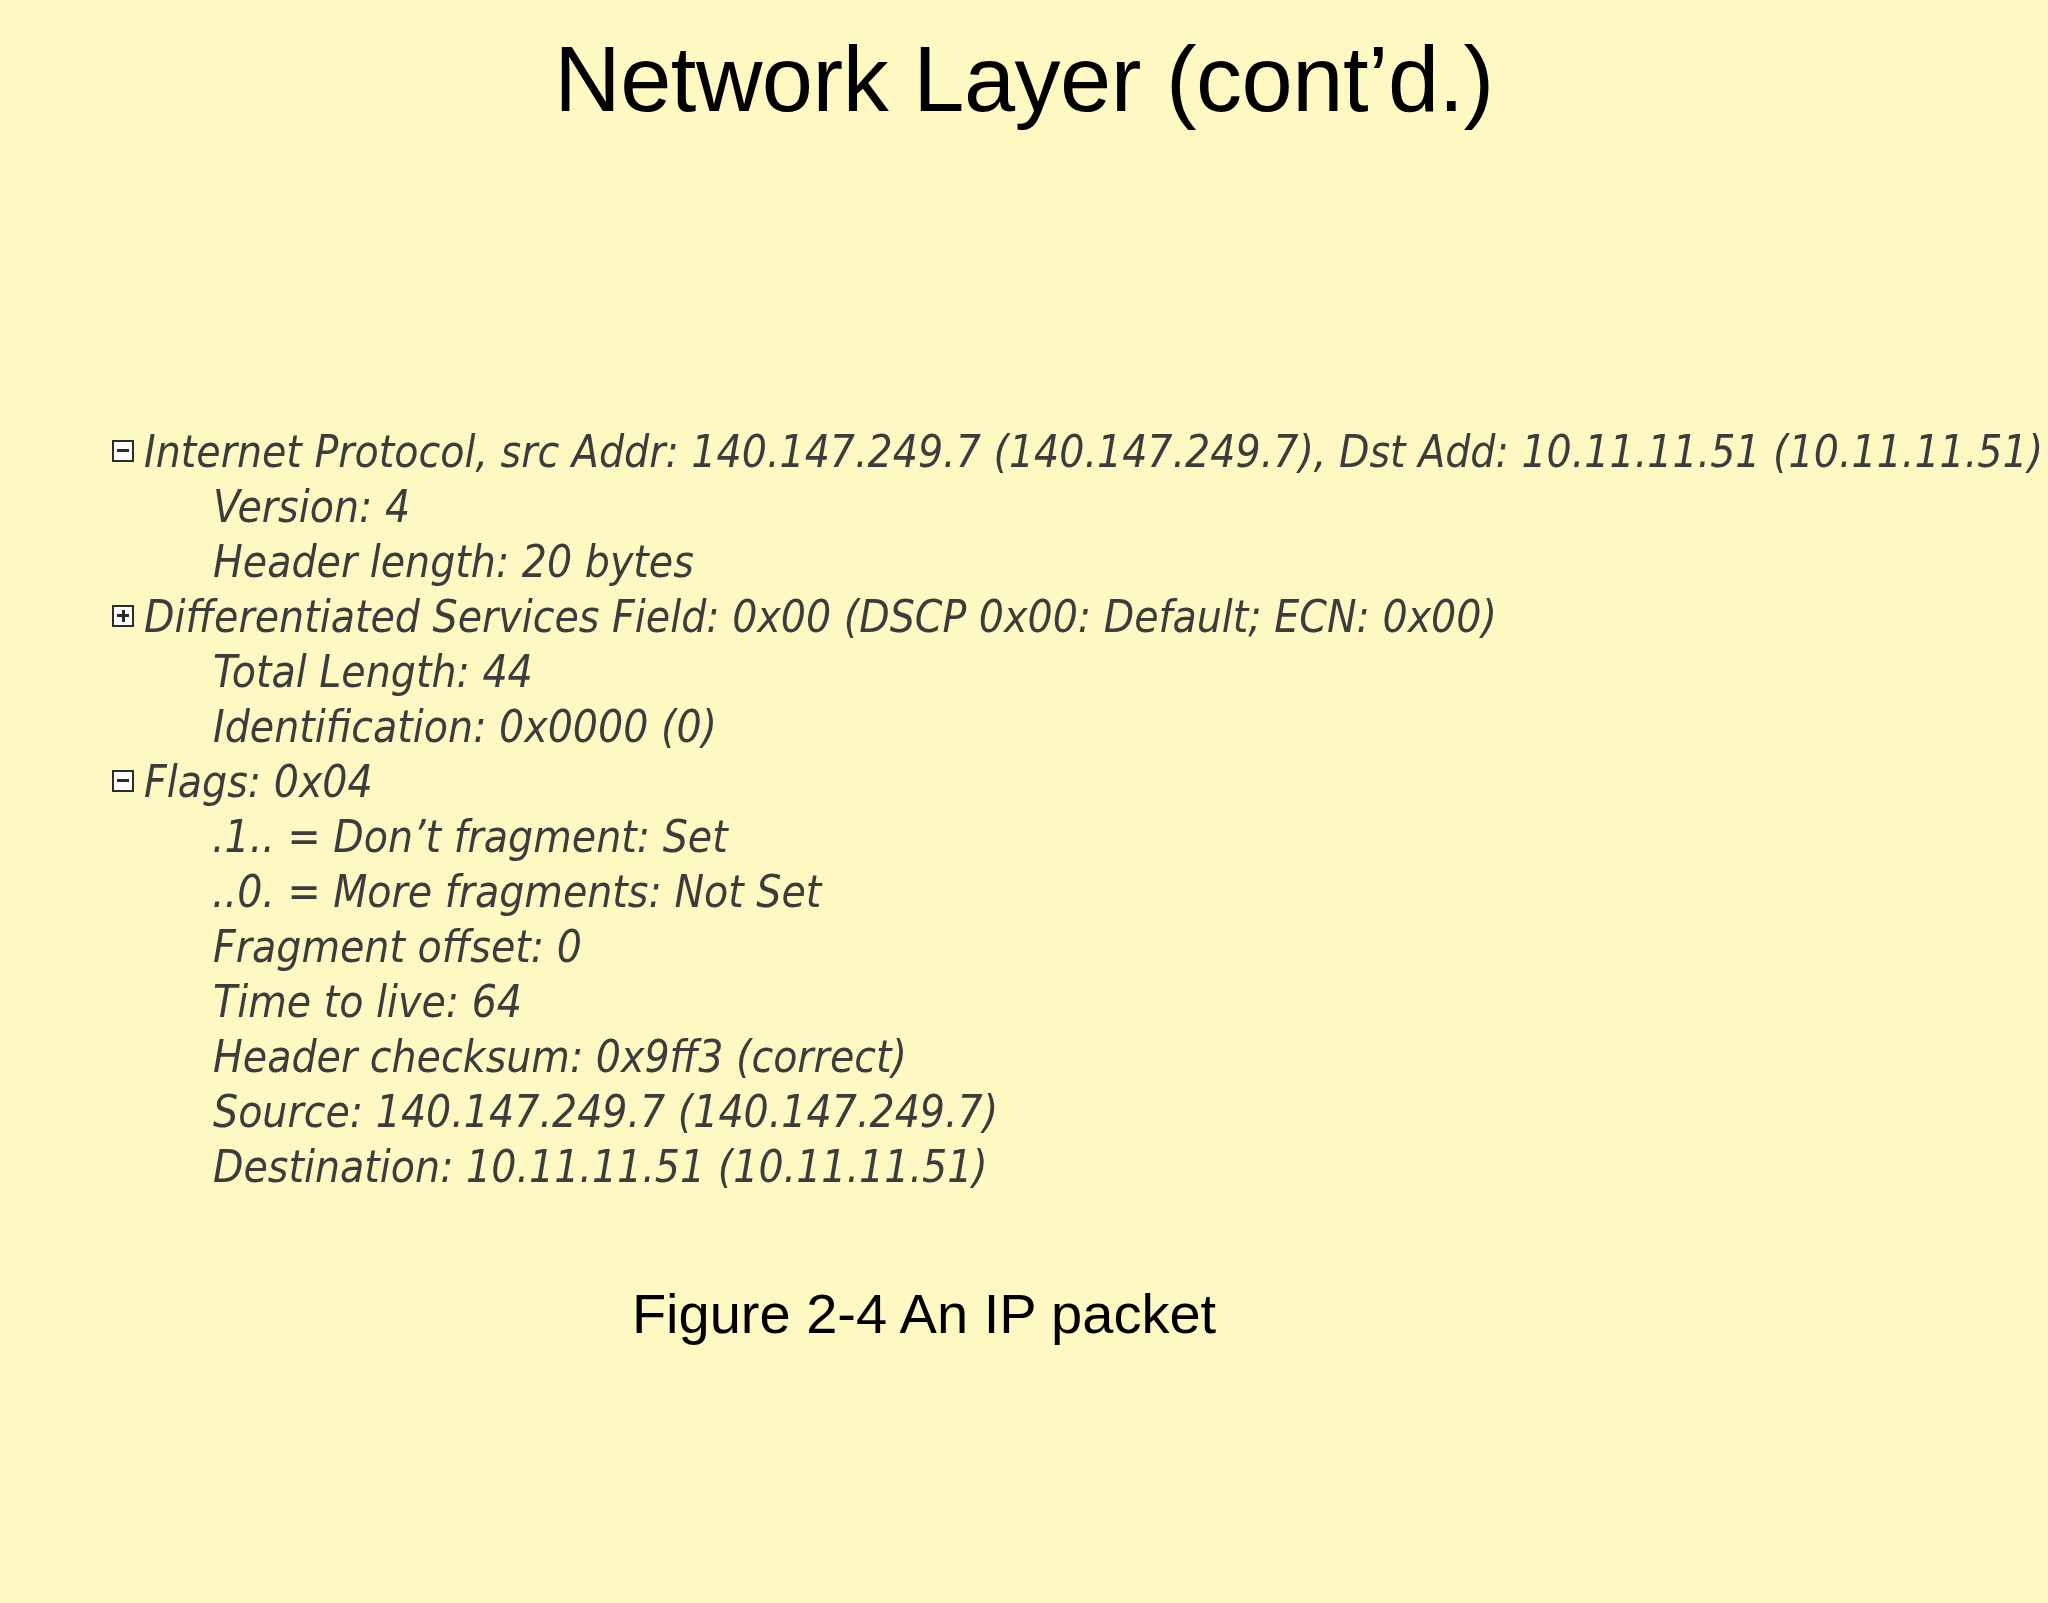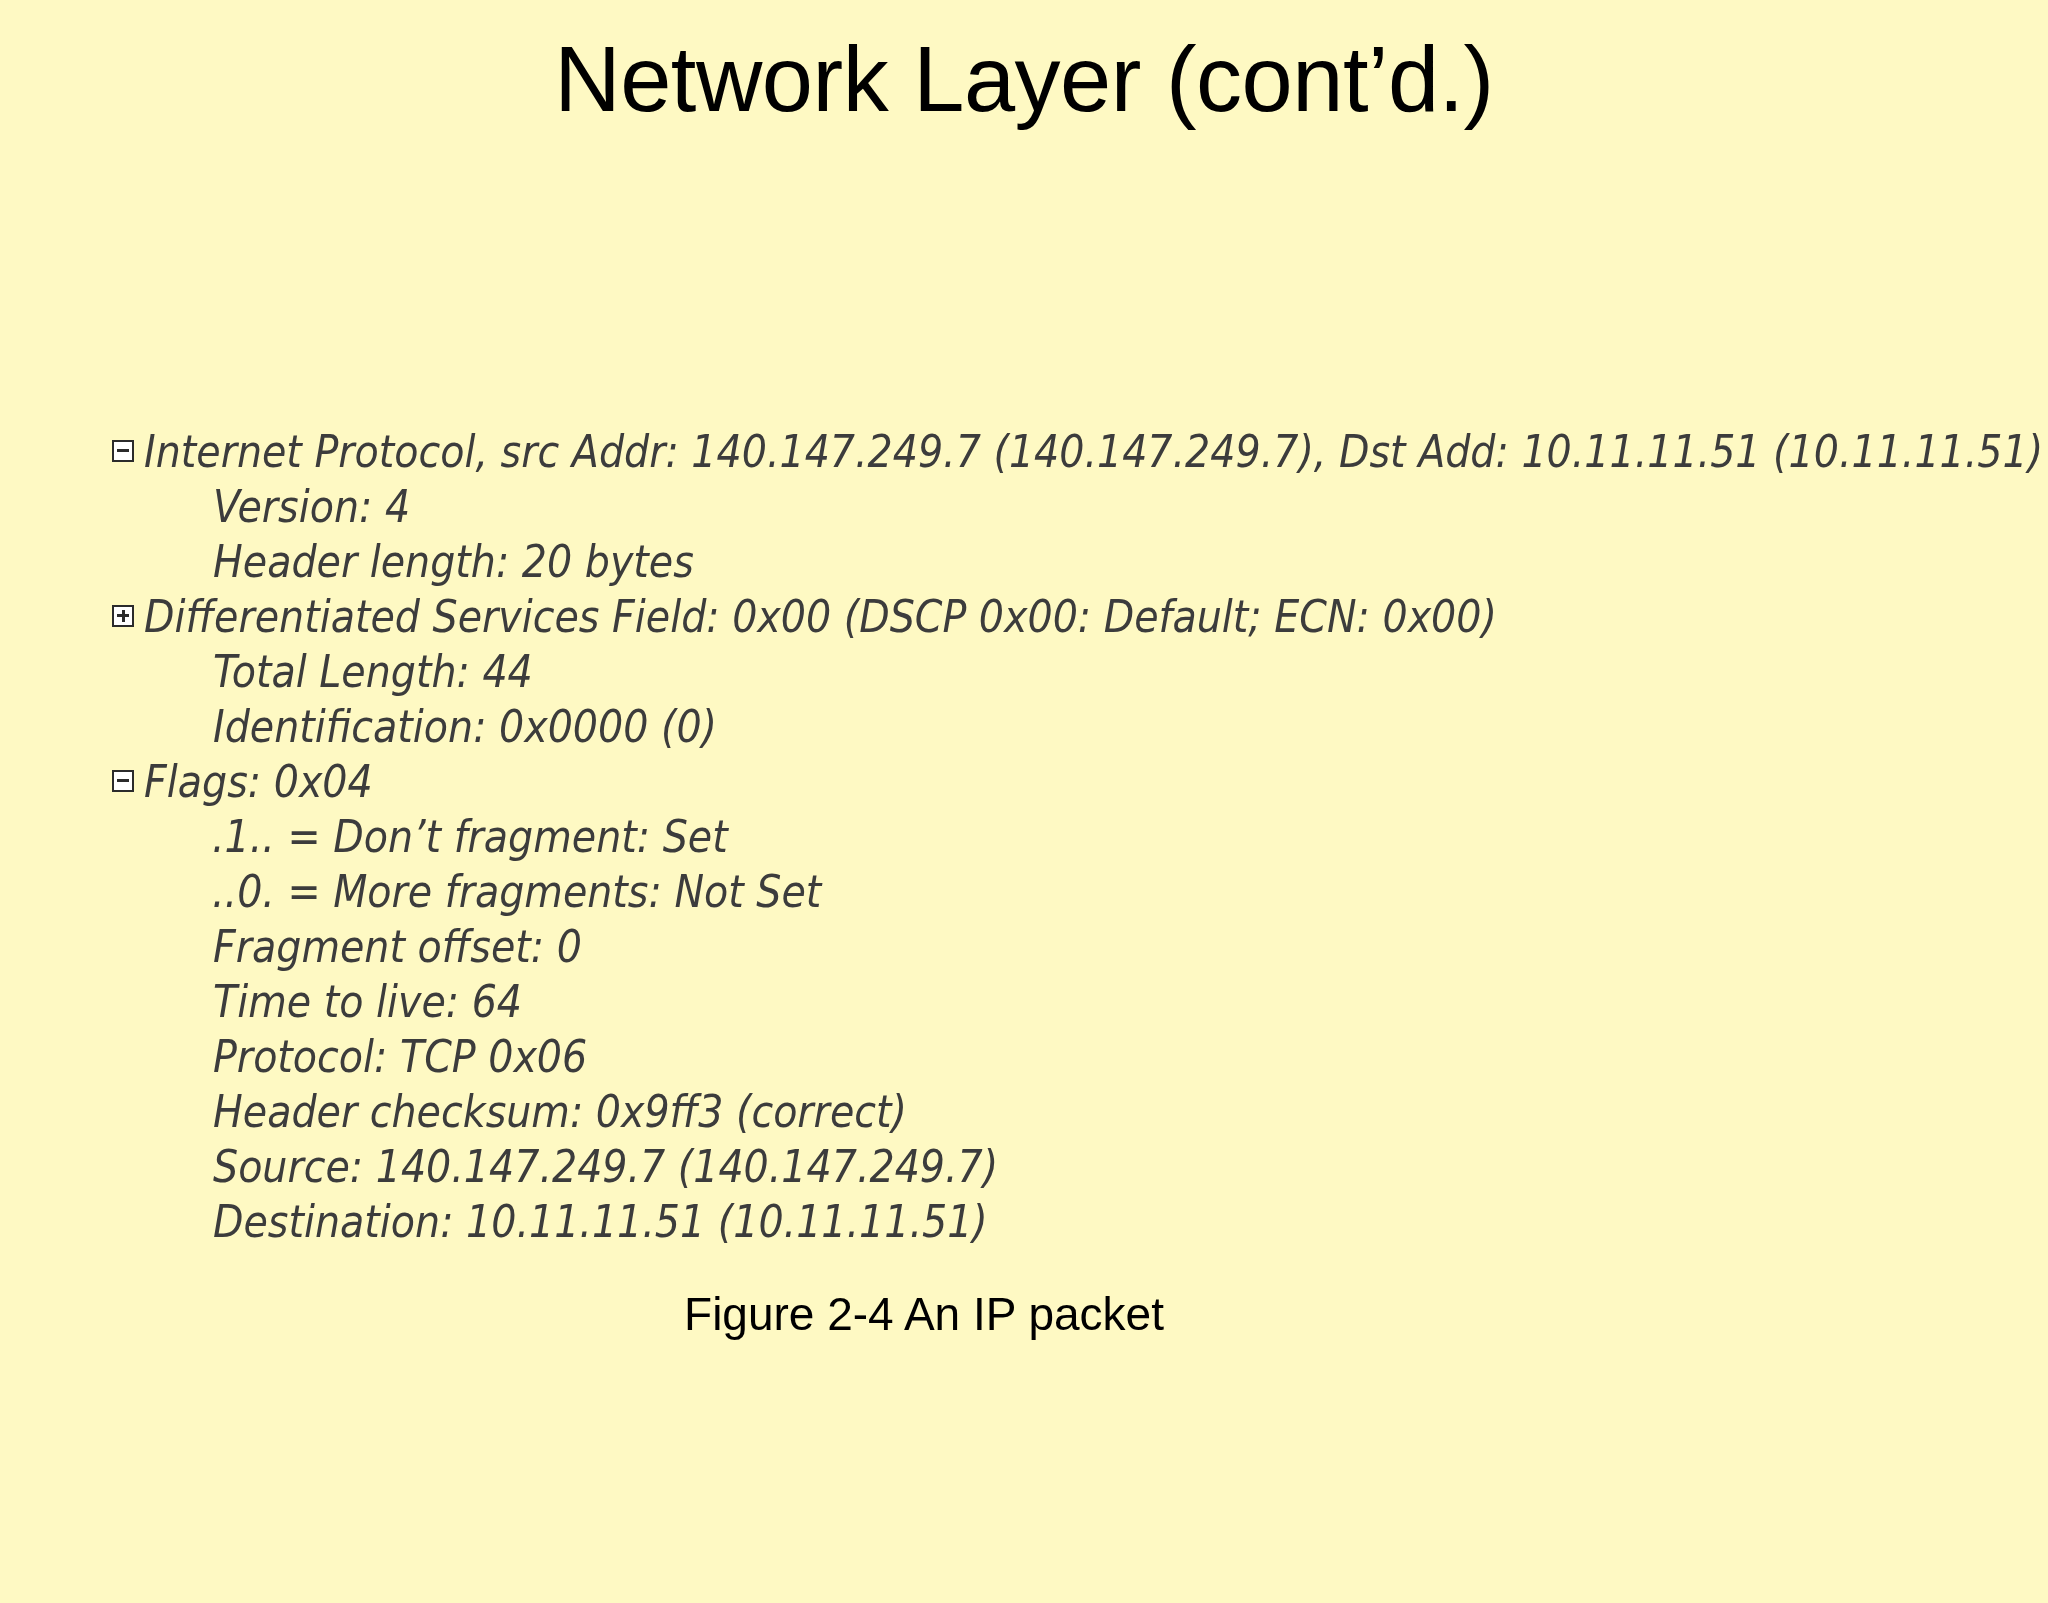--- a/index.html
+++ b/index.html
@@ -109,21 +109,21 @@
   }
 
   
   .figure-caption {
     position: absolute;
     left: 0;
     top: 1286px;
     width: 1848px;
     text-align: center;
     font-family: "Liberation Sans", sans-serif;
-    font-size: 46px;
+    font-size: 56px;
     line-height: 56px;
     color: #000000;
     white-space: nowrap;
   }
 </style>
 </head>
 <body>
 
 <div class="slide">
 
@@ -169,24 +169,20 @@
       <div class="tree-row lvl-1">
         <span class="toggle-spacer"></span>
         <span class="tree-label">Fragment offset: 0</span>
       </div>
       <div class="tree-row lvl-1">
         <span class="toggle-spacer"></span>
         <span class="tree-label">Time to live: 64</span>
       </div>
       <div class="tree-row lvl-1">
         <span class="toggle-spacer"></span>
-        <span class="tree-label">Protocol: TCP 0x06</span>
-      </div>
-      <div class="tree-row lvl-1">
-        <span class="toggle-spacer"></span>
         <span class="tree-label">Header checksum: 0x9ff3 (correct)</span>
       </div>
       <div class="tree-row lvl-1">
         <span class="toggle-spacer"></span>
         <span class="tree-label">Source: 140.147.249.7 (140.147.249.7)</span>
       </div>
       <div class="tree-row lvl-1">
         <span class="toggle-spacer"></span>
         <span class="tree-label">Destination: 10.11.11.51 (10.11.11.51)</span>
       </div>

